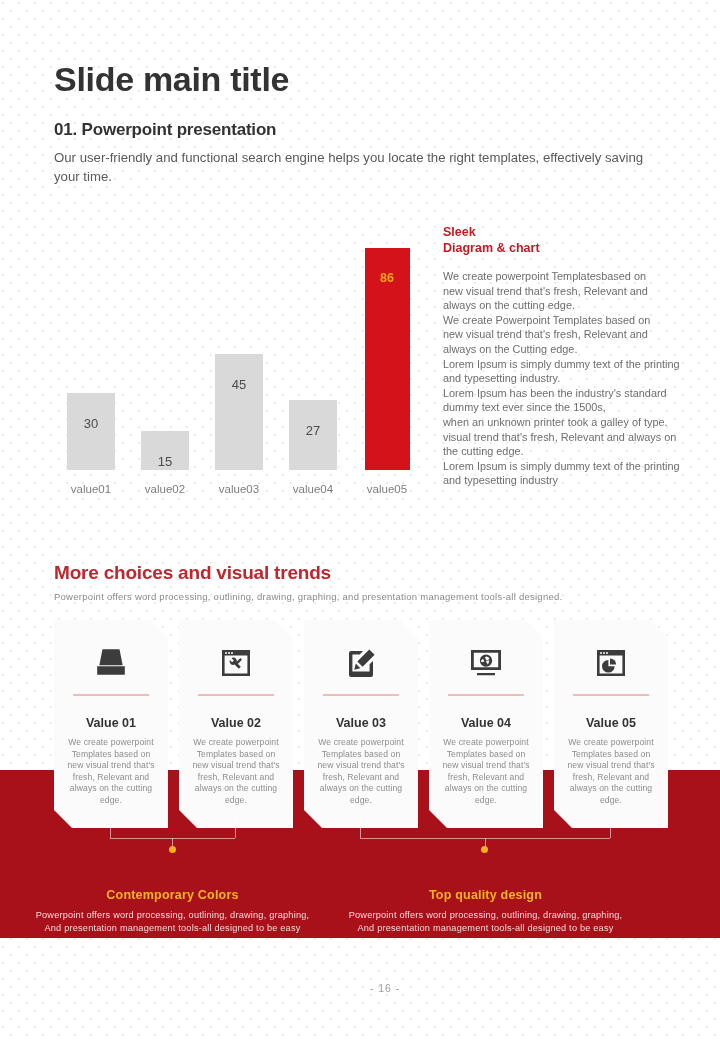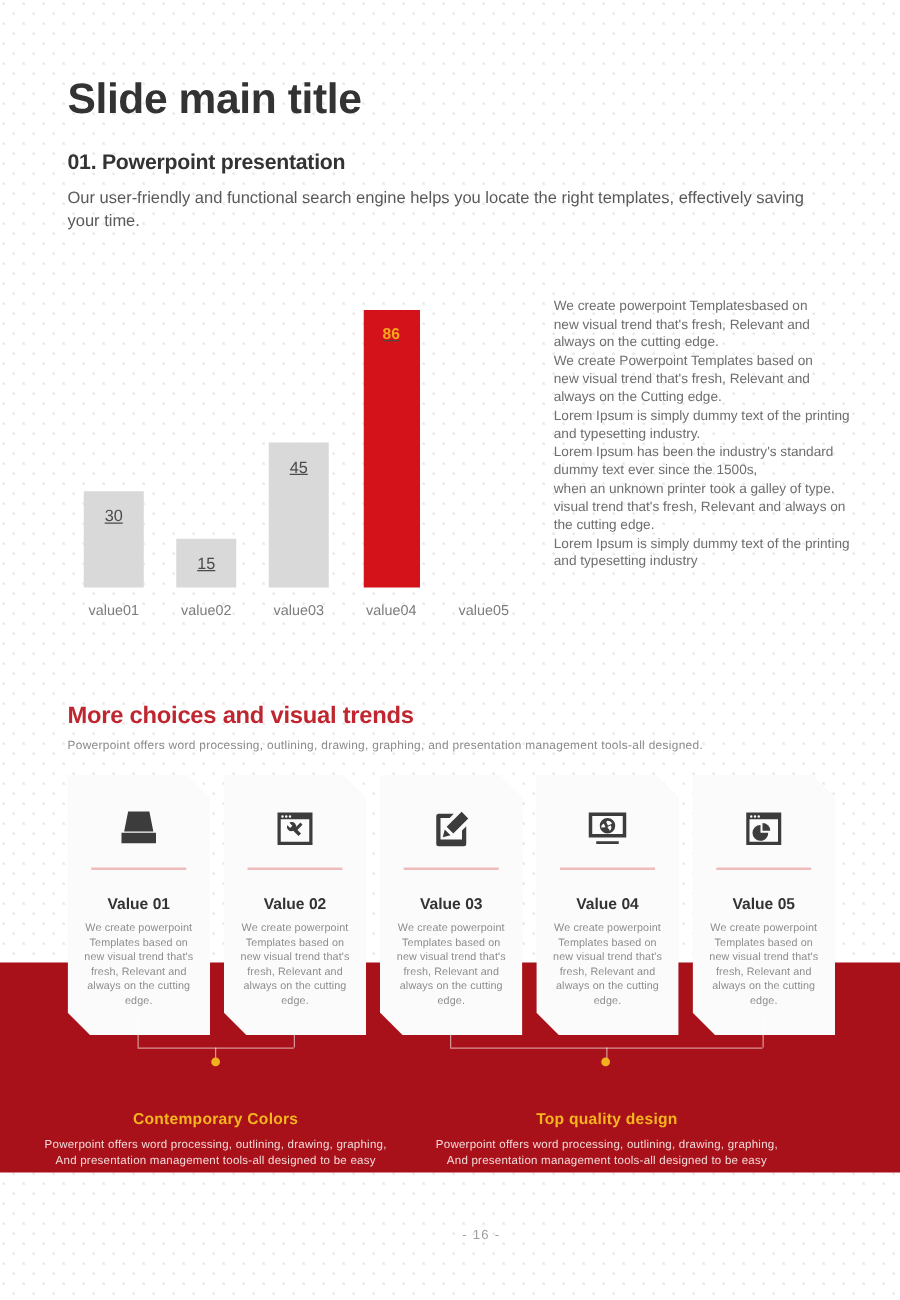--- a/index.html
+++ b/index.html
@@ -34,22 +34,21 @@
     font-size:13.2px; line-height:19px; color:#595959;
   }
 
   
   .chart-area { position:absolute; left:54px; top:225px; width:370px; height:270px; }
   .bars { position:absolute; left:0; bottom:25px; width:370px; height:245px;
           display:flex; align-items:flex-end; }
   .bar-col { width:74px; display:flex; flex-direction:column; align-items:center; }
   .bar-col .bar {
     width:48px; background:#d9d9d9; display:flex; justify-content:center;
-    padding-top:12px;
-    text-decoration:underline;
+    padding-top:23px;
   }
   .bar-col.highlight .bar { background:#d4121a; width:45px; }
   .bar-val { font-size:13px; color:#4b4b4b; }
   .bar-col.highlight .bar-val { color:#f5a81c; font-weight:bold; font-size:12.5px; }
   .bar-labels { position:absolute; left:0; bottom:0; width:370px; display:flex; }
   .bar-label { width:74px; text-align:center; font-size:11.5px; color:#7d7d7d; }
 
   
   .chart-side { position:absolute; left:443px; top:225px; width:258px; }
   .side-head { color:#c51a22; font-weight:bold; font-size:12.5px; line-height:15.5px; }
@@ -119,36 +118,45 @@
         <div class="bar-col">
           <div class="bar" style="height: 39px;">
             <span class="bar-val">15</span>
           </div>
         </div>
         <div class="bar-col">
           <div class="bar" style="height: 116px;">
             <span class="bar-val">45</span>
           </div>
         </div>
+        <div class="bar-col">
+          <div class="bar" style="height: 70px;">
+            <span class="bar-val">27</span>
+          </div>
+        </div>
         <div class="bar-col highlight">
           <div class="bar" style="height: 222px;">
             <span class="bar-val">86</span>
           </div>
         </div>
       </div>
     <div class="bar-labels" id="barLabels">
         <div class="bar-label">value01</div>
         <div class="bar-label">value02</div>
         <div class="bar-label">value03</div>
         <div class="bar-label">value04</div>
         <div class="bar-label">value05</div>
       </div>
   </div>
 
   <div class="chart-side">
+    <div class="side-head">
+      <div>Sleek</div>
+      <div>Diagram &amp; chart</div>
+    </div>
     <div class="side-body" id="sideBody">
         <p>We create powerpoint Templatesbased on</p>
         <p>new visual trend that's fresh, Relevant and</p>
         <p>always on the cutting edge.</p>
         <p>We create Powerpoint Templates based on</p>
         <p>new visual trend that's fresh, Relevant and</p>
         <p>always on the Cutting edge.</p>
         <p>Lorem Ipsum is simply dummy text of the printing</p>
         <p>and typesetting industry.</p>
         <p>Lorem Ipsum has been the industry's standard</p>

